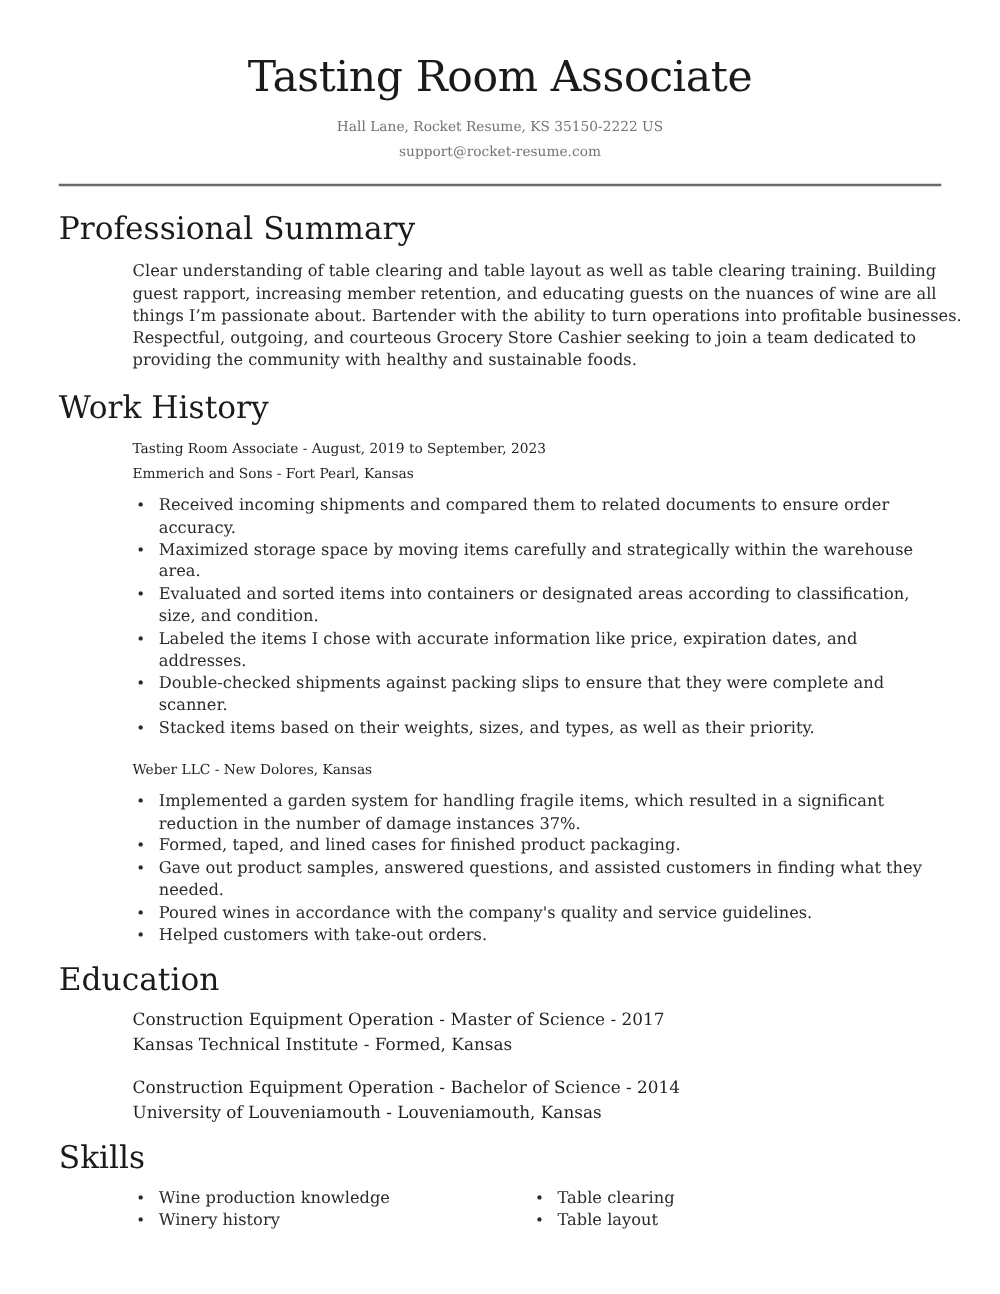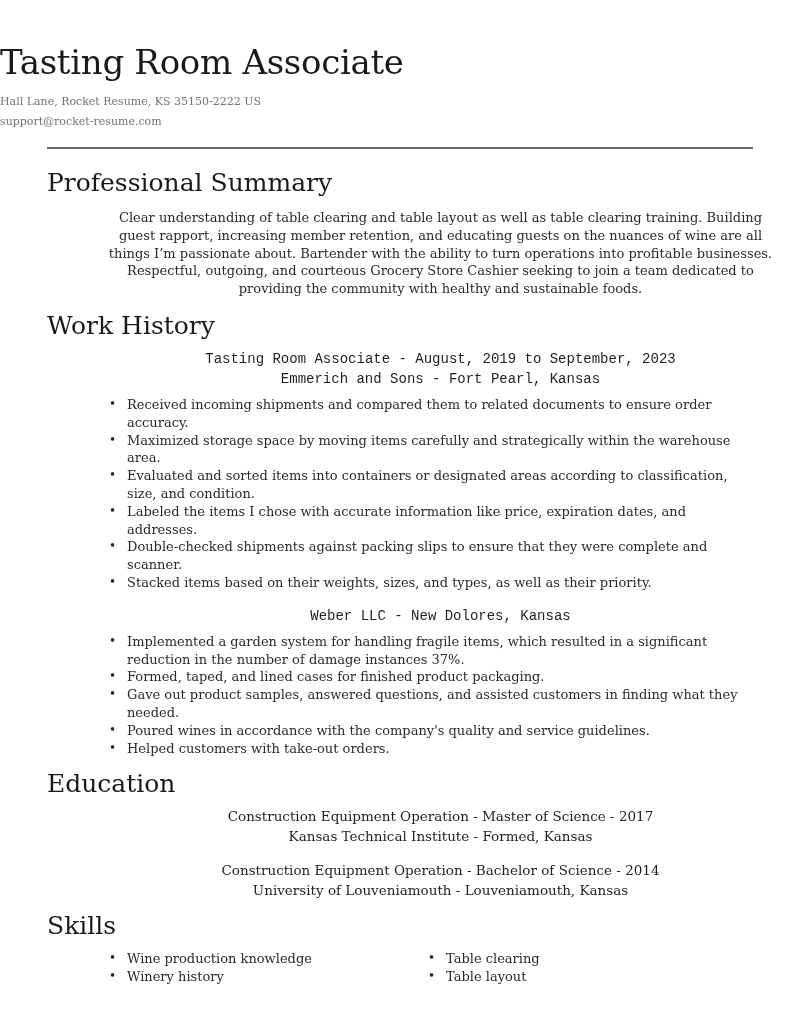--- a/index.html
+++ b/index.html
@@ -1,30 +1,30 @@
 <!DOCTYPE html>
 <html><head>
   <meta charset="utf-8">
   <style>
     * { box-sizing: border-box; margin: 0; padding: 0; }
     html, body { width: 800px; height: 1035px; overflow: hidden; background: #ffffff; }
     body { font-family: "DejaVu Serif", "Liberation Serif", serif; color: #222222; position: relative; }
 
-    .header { padding-top: 40px; }
+    .header { text-align: center; padding-top: 40px; }
     .title { font-size: 34px; font-weight: normal; color: #1a1a1a; letter-spacing: -0.3px; line-height: 44px; }
     .contact { margin-top: 8px; font-size: 11px; line-height: 19.5px; color: #737373; }
     .divider { margin: 16px auto 0 auto; width: 706px; height: 2px; background: #6a6a6a; }
 
     .section { position: relative; }
     .section-title { font-size: 25px; font-weight: normal; color: #1a1a1a; margin-left: 47px; line-height: 34px; }
-    .indent { margin-left: 106px; margin-right: 25px; text-align: center; }
+    .indent { margin-left: 106px; margin-right: 25px; }
 
     .summary { font-size: 13px; line-height: 17.8px; color: #2a2a2a; }
 
-    .job-head { font-size: 14px; line-height: 20px; color: #1f1f1f; font-family: Liberation Mono, monospace; }
+    .job-head { font-size: 11px; line-height: 20px; color: #1f1f1f; }
     .bullets { list-style: none; margin-left: 106px; margin-right: 48px; font-size: 13px; line-height: 17.8px; color: #2a2a2a; }
     .bullets li { position: relative; padding-left: 21px; }
     .bullets li::before { content: "•"; position: absolute; left: 3px; top: 0; font-size: 12px; }
 
     .edu-block { font-size: 13.5px; line-height: 19.5px; color: #1f1f1f; }
 
     .skills-grid { display: flex; margin-left: 106px; }
     .skills-col { list-style: none; font-size: 13px; line-height: 17.8px; color: #2a2a2a; }
     .skills-col li { position: relative; padding-left: 21px; }
     .skills-col li::before { content: "•"; position: absolute; left: 3px; top: 0; font-size: 12px; }

